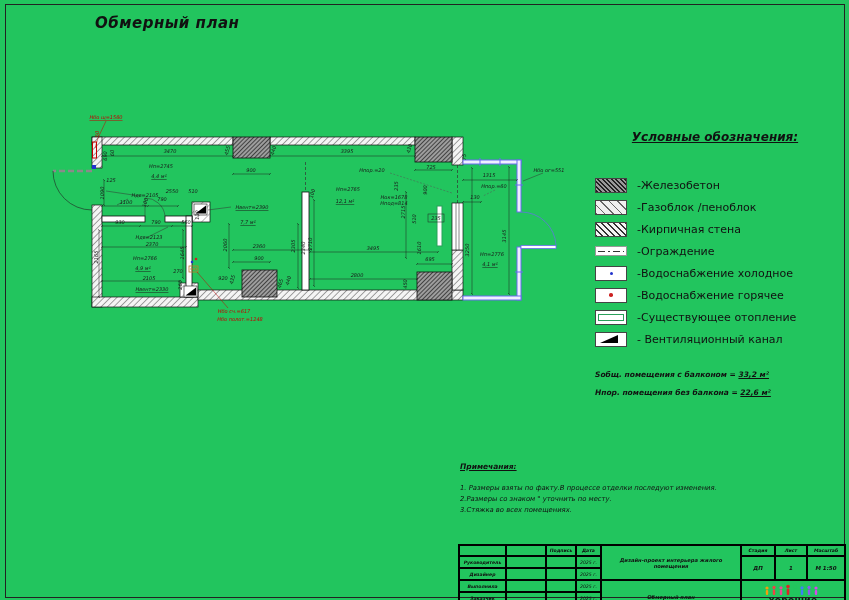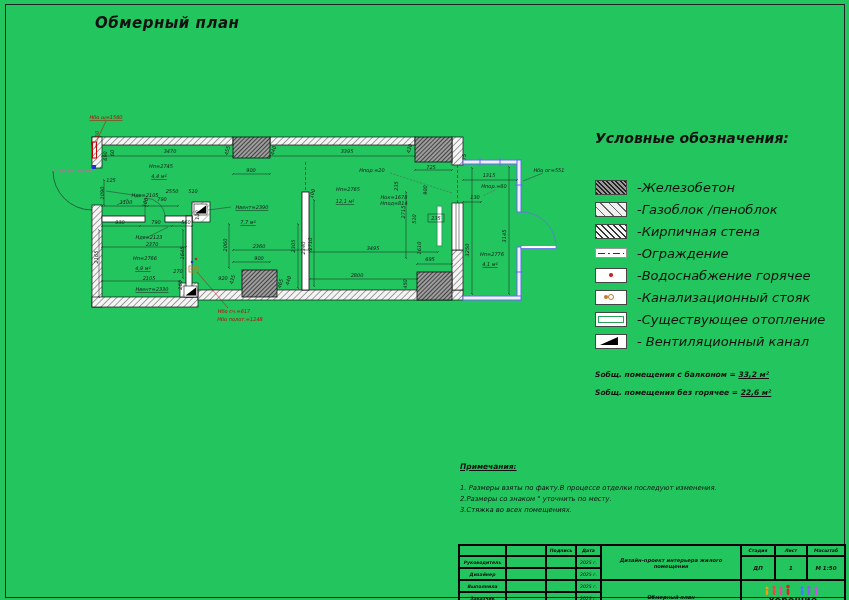--- a/index.html
+++ b/index.html
@@ -6,23 +6,23 @@
   #page{position:relative;width:849px;height:600px;background:#22c55e;overflow:hidden;
         font-family:"DejaVu Sans",sans-serif;color:#111;}
   #frame{position:absolute;left:5px;top:4px;width:838px;height:592px;border:1px solid #222;}
   #main-title{position:absolute;left:95px;top:14px;font-size:15px;font-weight:bold;font-style:italic;letter-spacing:.5px;}
   svg{position:absolute;left:0;top:0;}
   .dimtxt{font-size:5px;font-style:italic;fill:#1a1a1a;text-anchor:middle;font-family:"DejaVu Sans",sans-serif;}
   .dimtxt.red{fill:#c40000;}
   .dimtxt.und{text-decoration:underline;}
   
   #legend{position:absolute;left:595px;top:130px;width:240px;}
-  #legend .ltitle{font-size:14px;font-weight:bold;font-style:italic;}
+  #legend .ltitle{font-size:12px;font-weight:bold;font-style:italic;text-decoration:underline;text-align:center;}
   .lrow{display:flex;align-items:center;gap:10px;height:22px;}
-  .lrow .llabel{font-size:13px;font-style:italic;}
+  .lrow .llabel{font-size:11px;}
   .sw{width:30px;height:13px;border:1px solid #444;position:relative;flex:0 0 auto;background:#fff;}
   .sw.concrete{background:repeating-linear-gradient(45deg,#222 0 1.5px,#999 1.5px 3.2px);}
   .sw.gas{background:repeating-linear-gradient(45deg,#666 0 1px,#f0f0f0 1px 6px);}
   .sw.brick{background:repeating-linear-gradient(45deg,#333 0 1.2px,#f4f4f4 1.2px 4.2px);}
   .sw.fence{height:8px;border-color:#999;}
   .sw.fence::after{content:"";position:absolute;left:2px;right:2px;top:50%;height:1px;
      background:repeating-linear-gradient(90deg,#333 0 7px,transparent 7px 10px,#333 10px 12px,transparent 12px 15px);}
   .sw.cold::after{content:"";position:absolute;inset:0;margin:auto;width:3px;height:3px;background:#2233cc;border-radius:50%;}
   .sw.hot::after{content:"";position:absolute;inset:0;margin:auto;width:3.5px;height:3.5px;background:#cc2222;border-radius:50%;}
   .sw.sewer::after{content:"";position:absolute;inset:0;margin:auto;width:4px;height:4px;border:1px solid #c07a2a;border-radius:50%;box-shadow:-5px 0 0 -1px #c07a2a;}
@@ -285,44 +285,44 @@
     </div>
     <div class="lrow">
       <span class="sw brick"></span>
       <span class="llabel">-Кирпичная стена</span>
     </div>
     <div class="lrow">
       <span class="sw fence"></span>
       <span class="llabel">-Ограждение</span>
     </div>
     <div class="lrow">
+      <span class="sw cold"></span>
+      <span class="llabel">-Водоснабжение холодное</span>
+    </div>
+    <div class="lrow">
       <span class="sw hot"></span>
       <span class="llabel">-Водоснабжение горячее</span>
-    </div>
-    <div class="lrow">
-      <span class="sw sewer"></span>
-      <span class="llabel">-Канализационный стояк</span>
     </div>
     <div class="lrow">
       <span class="sw heat"></span>
       <span class="llabel">-Существующее отопление</span>
     </div>
     <div class="lrow">
       <span class="sw vent"></span>
       <span class="llabel">- Вентиляционный канал</span>
     </div>
   </div>
 
   <div id="totals">
     <div class="trow">
       <span>Sобщ. помещения с балконом =</span>
       <span class="tval">33,2 м²</span>
     </div>
     <div class="trow">
-      <span>Sобщ. помещения без горячее =</span>
+      <span>Нпор. помещения без балкона =</span>
       <span class="tval">22,6 м²</span>
     </div>
   </div>
 
   <div id="notes">
     <div class="ntitle">Примечания:</div>
     <div class="nline">1. Размеры взяты по факту.В процессе отделки последуют изменения.</div>
     <div class="nline">2.Размеры со знаком " уточнить по месту.</div>
     <div class="nline">3.Стяжка во всех помещениях.</div>
   </div>

